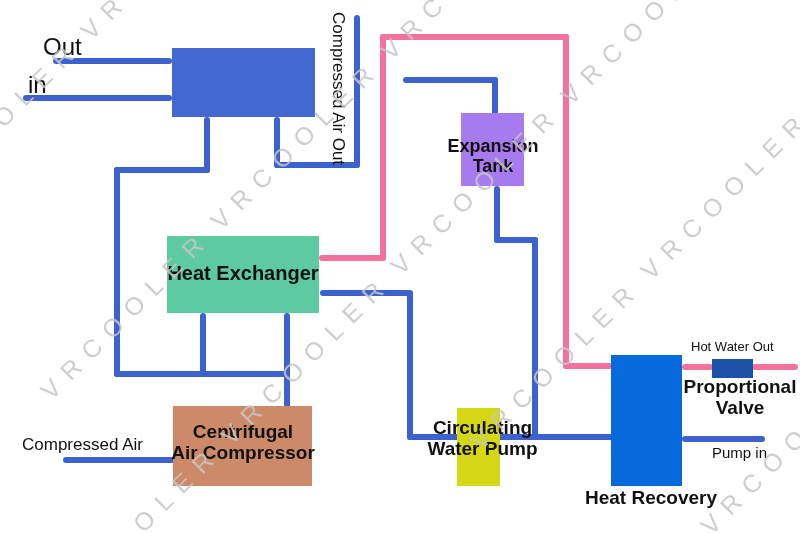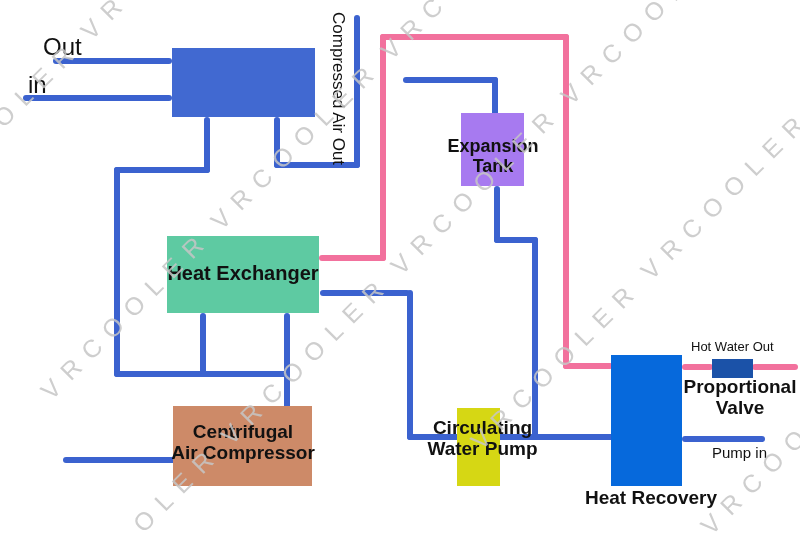--- a/index.html
+++ b/index.html
@@ -109,20 +109,21 @@
     <span>Proportional</span>
     <span>Valve</span>
   </div>
 
   <div class="label z20" style="left:43px;top:33px;font-size:24px;">Out</div>
 
   <div class="label z20" style="left:28px;top:71px;font-size:24px;">in</div>
 
   <div class="label vert z20" style="left:328px;top:12px;height:160px;font-size:17px;">Compressed Air Out</div>
 
+  <div class="label z20" style="left:22px;top:435px;font-size:17px;">Compressed Air</div>
 
   <div class="label z20" style="left:691px;top:339px;font-size:13px;">Hot Water Out</div>
 
   <div class="label z20" style="left:712px;top:444px;font-size:15px;">Pump in</div>
 
   <div id="watermark-layer">
       <span class="wm" style="transform: translate(-95px, 195px) rotate(-45deg);">VRCOOLER</span>
       <span class="wm" style="transform: translate(75px, 25px) rotate(-45deg);">VRCOOLER</span>
       <span class="wm" style="transform: translate(35px, 385px) rotate(-45deg);">VRCOOLER</span>
       <span class="wm" style="transform: translate(205px, 215px) rotate(-45deg);">VRCOOLER</span>

